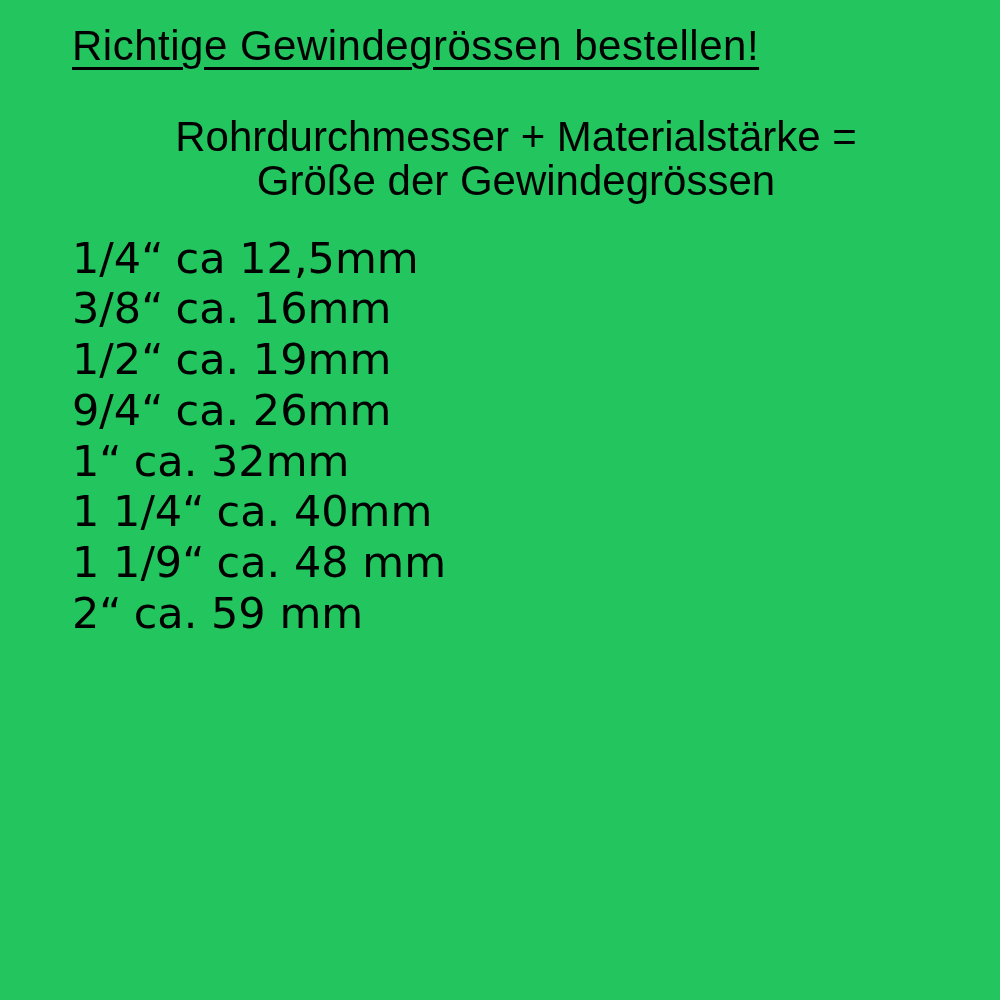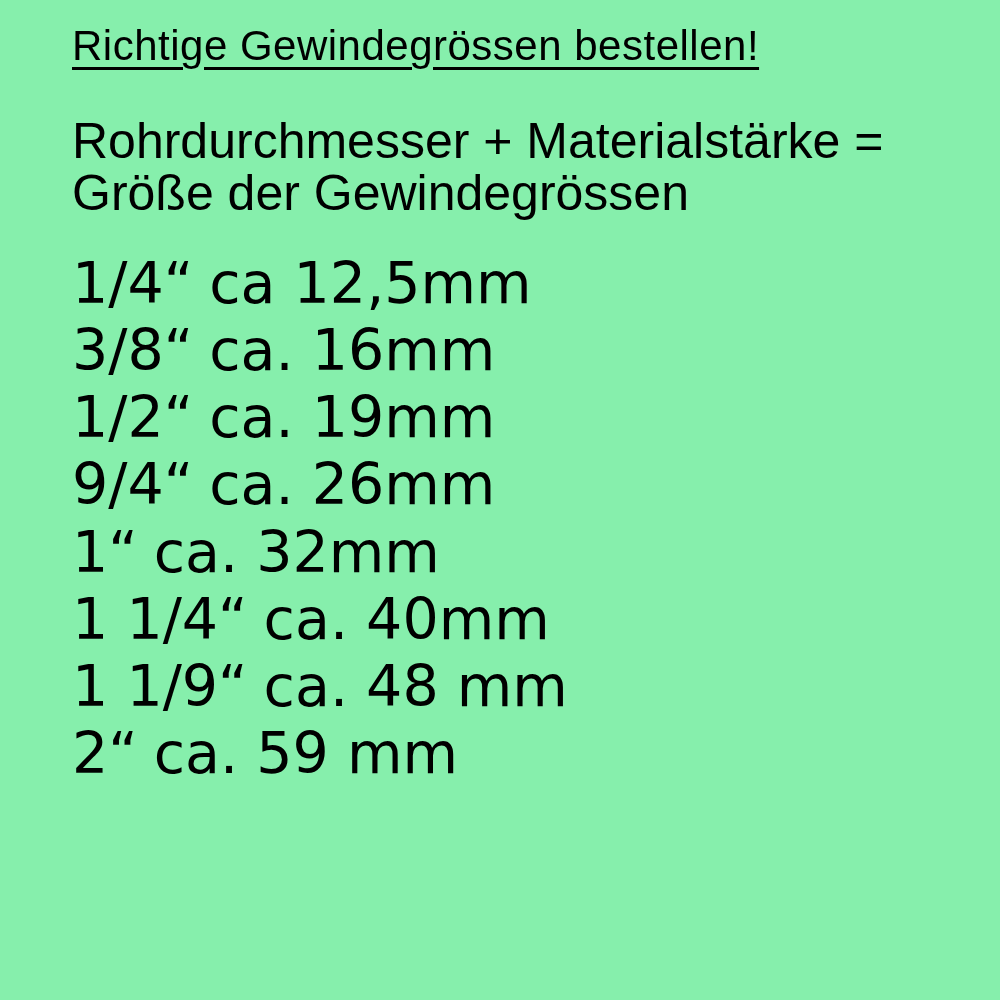--- a/index.html
+++ b/index.html
@@ -12,51 +12,52 @@
     width: 1000px;
     height: 1000px;
     overflow: hidden;
     font-family: "DejaVu Sans", sans-serif;
   }
   .sheet {
     box-sizing: border-box;
     width: 1000px;
     height: 1000px;
     padding: 20px 40px 0 72px;
-    background: #86efac;
+    background: #22c55e;
   }
   .title {
     font-family: "Liberation Sans", sans-serif;
     font-size: 42px;
     font-weight: 400;
     letter-spacing: 0.5px;
     line-height: 1.25;
     margin: 0 0 42px 0;
     text-decoration: underline;
     text-decoration-thickness: 3px;
     text-underline-offset: 7px;
     white-space: nowrap;
   }
   .subtitle {
     font-family: "Liberation Sans", sans-serif;
-    font-size: 50px;
+    font-size: 42px;
     font-weight: 400;
     letter-spacing: 0px;
     line-height: 1.05;
     margin: 0 0 30px 0;
+    text-align: center;
   }
   .subtitle .sub-line {
     white-space: nowrap;
   }
   .size-list {
     list-style: none;
     margin: 0;
     padding: 0;
     font-family: "DejaVu Sans", sans-serif;
-    font-size: 57px;
+    font-size: 43px;
     font-weight: 400;
     line-height: 1.18;
   }
   .size-row {
     white-space: nowrap;
   }
   .inch {
     margin-right: 0.28em;
   }
 </style>

